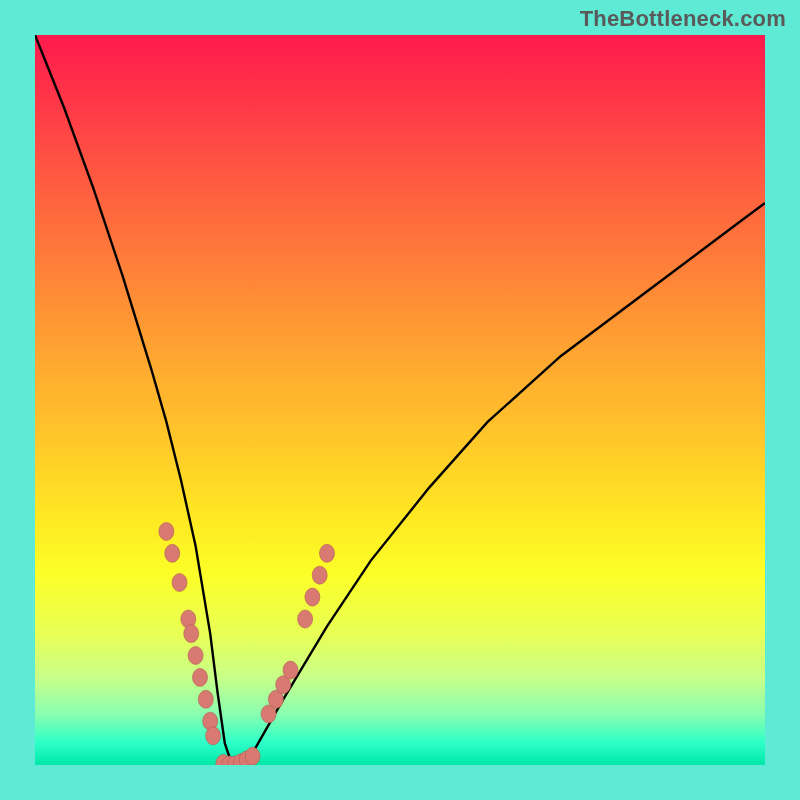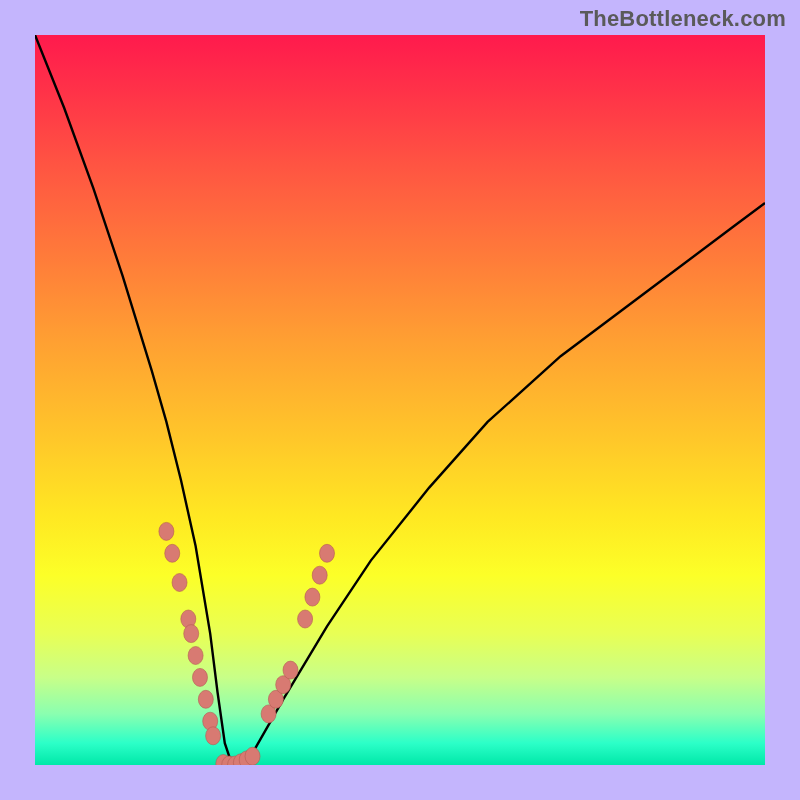--- a/index.html
+++ b/index.html
@@ -9,21 +9,21 @@
     height: 800px;
     background: #000;
     overflow: hidden;
   }
   .frame {
     position: absolute;
     top: 0;
     left: 0;
     width: 800px;
     height: 800px;
-    background: #c4b5fd;
+    background: #5eead4;
   }
   .plot-area {
     position: absolute;
     top: 35px;
     left: 35px;
     width: 730px;
     height: 730px;
     background: linear-gradient(to bottom,
       #ff1a4d 0%,
       #ff3348 8%,

